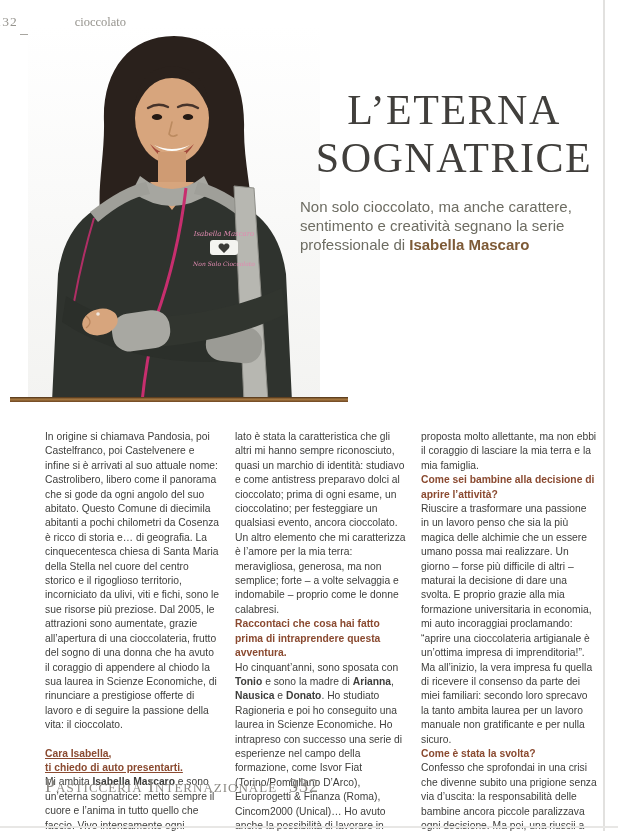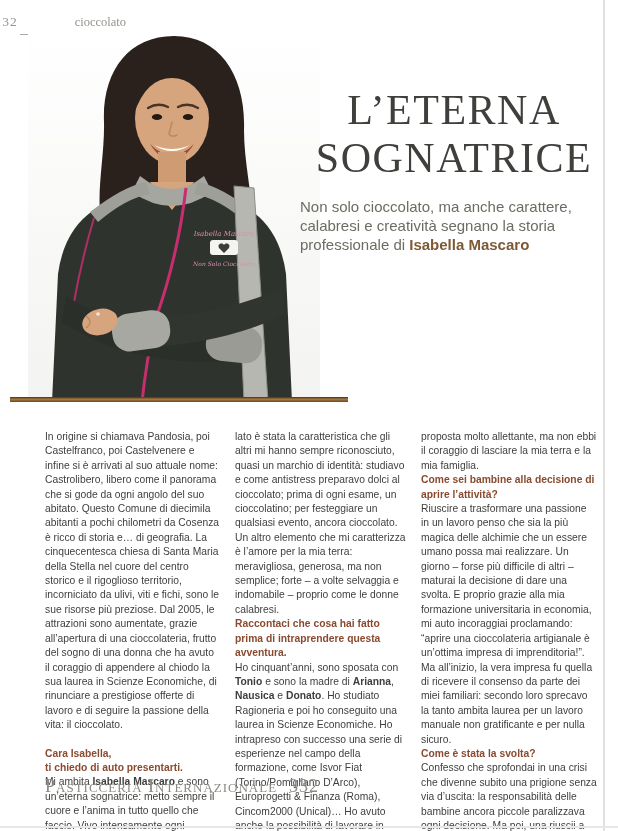--- a/index.html
+++ b/index.html
@@ -19,21 +19,21 @@
   .title{font-family:"Liberation Serif","DejaVu Serif",serif;font-weight:400;
          font-size:42px;line-height:48px;color:#413f3c;letter-spacing:1.5px;text-align:center;}
   .subtitle{margin-top:15px;font-size:15px;line-height:19px;color:#6d6c62;}
   .subtitle .name{font-weight:bold;color:#7d5a36;}
   
   .col{position:absolute;top:430px;width:174px;font-size:10.3px;line-height:14.4px;
        color:#3e3e3c;text-align:left;}
   .col-1{left:45px;} .col-2{left:235px;} .col-3{left:421px;width:176px;}
   .para{margin:0;}
   .question{font-weight:bold;color:#8a4a30;white-space:pre-line;}
-  .space-before{margin-top:14px;}
+  .space-before{margin-top:14px;text-decoration:underline;}
   .b{font-weight:bold;}
   
   .footer{position:absolute;left:45px;top:752px;font-family:"Liberation Serif",serif;
           font-variant:small-caps;color:#8c8a84;font-size:18px;letter-spacing:1px;margin-top:24px;}
   .footer .issue{margin-left:12px;}
   
   .edge-r{position:absolute;right:13px;top:0;width:2px;height:100%;background:#e2e1df;}
   .edge-b{position:absolute;left:0;bottom:3px;width:100%;height:2px;background:#e8e7e5;}
 </style>
 </head>
@@ -105,21 +105,21 @@
       </g>
     </svg>
   </div>
   <div class="shelf"></div>
 
   <div class="titleblock">
     <div class="title">
       <div>L’ETERNA</div>
       <div>SOGNATRICE</div>
     </div>
-    <div class="subtitle"><span>Non solo cioccolato, ma anche carattere, calabresi e creatività segnano la storia professionale di </span><span class="name">Isabella Mascaro</span></div>
+    <div class="subtitle"><span>Non solo cioccolato, ma anche carattere, sentimento e creatività segnano la serie professionale di </span><span class="name">Isabella Mascaro</span></div>
   </div>
 
   <div class="col col-1">
       <div class="para"><span>In origine si chiamava Pandosia, poi Castelfranco, poi Castelvenere e infine si è arrivati al suo attuale nome: Castrolibero, libero come il panorama che si gode da ogni angolo del suo abitato. Questo Comune di diecimila abitanti a pochi chilometri da Cosenza è ricco di storia e… di geografia. La cinquecentesca chiesa di Santa Maria della Stella nel cuore del centro storico e il rigoglioso territorio, incorniciato da ulivi, viti e fichi, sono le sue risorse più preziose. Dal 2005, le attrazioni sono aumentate, grazie all’apertura di una cioccolateria, frutto del sogno di una donna che ha avuto il coraggio di appendere al chiodo la sua laurea in Scienze Economiche, di rinunciare a prestigiose offerte di lavoro e di seguire la passione della vita: il cioccolato.</span></div>
       <div class="question space-before">Cara Isabella,
 ti chiedo di auto presentarti.</div>
       <div class="para"><span>Mi ambita </span><span class="b">Isabella Mascaro</span><span> e sono un’eterna sognatrice: metto sempre il cuore e l’anima in tutto quello che faccio. Vivo intensamente ogni piccola esperienza lavorativa e di vita. L’amore per il ciocco-</span></div>
     </div>
   <div class="col col-2">
       <div class="para"><span>lato è stata la caratteristica che gli altri mi hanno sempre riconosciuto, quasi un marchio di identità: studiavo e come antistress preparavo dolci al cioccolato; prima di ogni esame, un cioccolatino; per festeggiare un qualsiasi evento, ancora cioccolato. Un altro elemento che mi caratterizza è l’amore per la mia terra: meravigliosa, generosa, ma non semplice; forte – a volte selvaggia e indomabile – proprio come le donne calabresi.</span></div>

